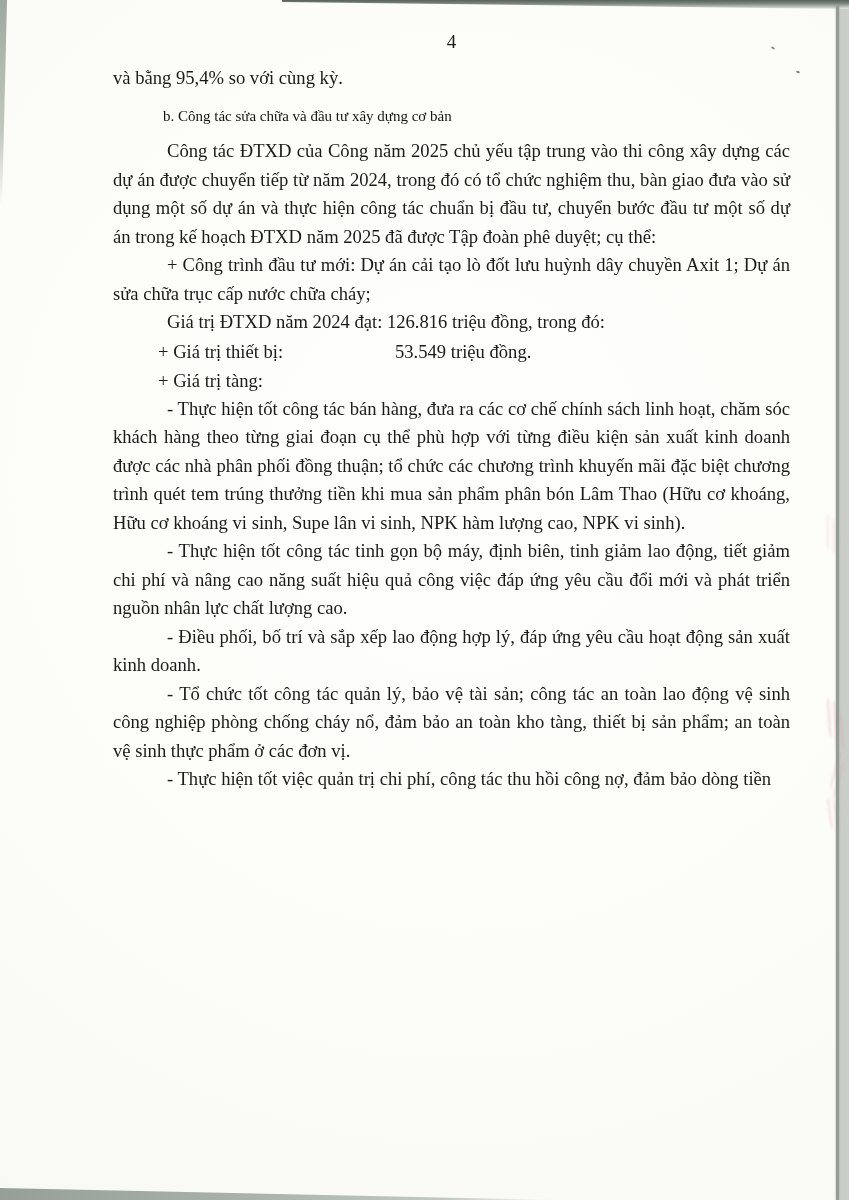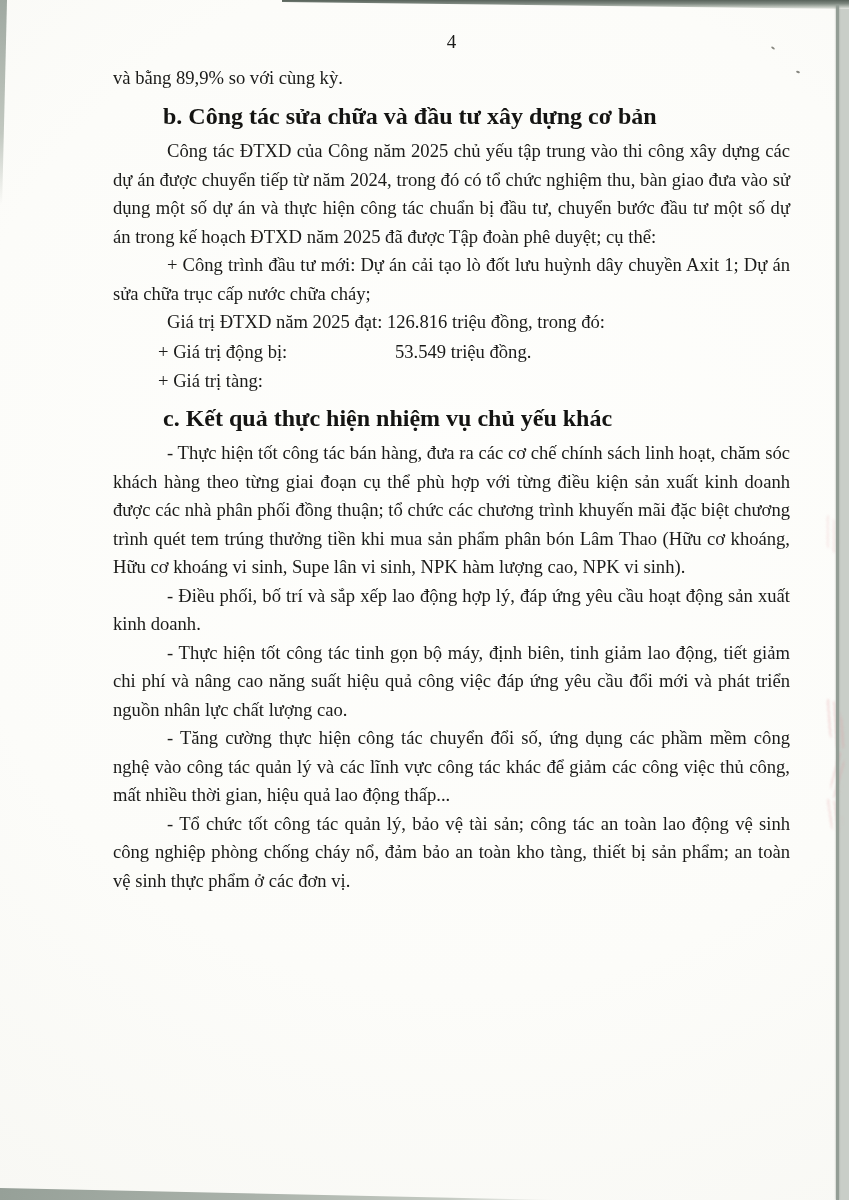--- a/index.html
+++ b/index.html
@@ -54,52 +54,51 @@
     text-align:center;font-size:19px;color:#1b1b19;
   }
   .content{
     position:absolute;left:113px;top:64px;width:677px;
     font-size:18.6px;line-height:28.5px;color:#1b1b19;
     text-align:justify;
   }
   .content p{margin:0;padding:0}
   .para{text-indent:54px}
   .para.no-indent{text-indent:0}
-  .heading{font-weight:bold;text-indent:50px;margin:9px 0 7px 0 !important;font-size:24px;color:#141412}
+  .heading{font-weight:normal;text-indent:50px;margin:9px 0 7px 0 !important;font-size:15px;color:#141412}
   .kv-row{display:flex;padding-left:45px;line-height:29.2px}
   .kv-label{width:237px;flex:0 0 237px}
   .kv-value{flex:1}
 </style>
 </head>
 <body>
 
 <div class="scan">
   <div class="sheet">
     <div class="page-number">4</div>
     <div class="content" id="content">
-        <p class="para no-indent">và bằng 89,9% so với cùng kỳ.</p>
+        <p class="para no-indent">và bằng 95,4% so với cùng kỳ.</p>
         <p class="heading">b. Công tác sửa chữa và đầu tư xây dựng cơ bản</p>
         <p class="para">Công tác ĐTXD của Công năm 2025 chủ yếu tập trung vào thi công xây dựng các dự án được chuyển tiếp từ năm 2024, trong đó có tổ chức nghiệm thu, bàn giao đưa vào sử dụng một số dự án và thực hiện công tác chuẩn bị đầu tư, chuyển bước đầu tư một số dự án trong kế hoạch ĐTXD năm 2025 đã được Tập đoàn phê duyệt; cụ thể:</p>
         <p class="para">+ Công trình đầu tư mới: Dự án cải tạo lò đốt lưu huỳnh dây chuyền Axit 1; Dự án sửa chữa trục cấp nước chữa cháy;</p>
-        <p class="para">Giá trị ĐTXD năm 2025 đạt: 126.816 triệu đồng, trong đó:</p>
+        <p class="para">Giá trị ĐTXD năm 2024 đạt: 126.816 triệu đồng, trong đó:</p>
         <div class="kv-row">
         </div>
         <div class="kv-row">
-          <span class="kv-label">+ Giá trị động bị:</span>
+          <span class="kv-label">+ Giá trị thiết bị:</span>
           <span class="kv-value">53.549 triệu đồng.</span>
         </div>
         <div class="kv-row">
           <span class="kv-label">+ Giá trị tàng:</span>
         </div>
-        <p class="heading">c. Kết quả thực hiện nhiệm vụ chủ yếu khác</p>
         <p class="para">- Thực hiện tốt công tác bán hàng, đưa ra các cơ chế chính sách linh hoạt, chăm sóc khách hàng theo từng giai đoạn cụ thể phù hợp với từng điều kiện sản xuất kinh doanh được các nhà phân phối đồng thuận; tổ chức các chương trình khuyến mãi đặc biệt chương trình quét tem trúng thưởng tiền khi mua sản phẩm phân bón Lâm Thao (Hữu cơ khoáng, Hữu cơ khoáng vi sinh, Supe lân vi sinh, NPK hàm lượng cao, NPK vi sinh).</p>
+        <p class="para">- Thực hiện tốt công tác tinh gọn bộ máy, định biên, tinh giảm lao động, tiết giảm chi phí và nâng cao năng suất hiệu quả công việc đáp ứng yêu cầu đổi mới và phát triển nguồn nhân lực chất lượng cao.</p>
         <p class="para">- Điều phối, bố trí và sắp xếp lao động hợp lý, đáp ứng yêu cầu hoạt động sản xuất kinh doanh.</p>
-        <p class="para">- Thực hiện tốt công tác tinh gọn bộ máy, định biên, tinh giảm lao động, tiết giảm chi phí và nâng cao năng suất hiệu quả công việc đáp ứng yêu cầu đổi mới và phát triển nguồn nhân lực chất lượng cao.</p>
-        <p class="para">- Tăng cường thực hiện công tác chuyển đổi số, ứng dụng các phầm mềm công nghệ vào công tác quản lý và các lĩnh vực công tác khác để giảm các công việc thủ công, mất nhiều thời gian, hiệu quả lao động thấp...</p>
         <p class="para">- Tổ chức tốt công tác quản lý, bảo vệ tài sản; công tác an toàn lao động vệ sinh công nghiệp phòng chống cháy nổ, đảm bảo an toàn kho tàng, thiết bị sản phẩm; an toàn vệ sinh thực phẩm ở các đơn vị.</p>
+        <p class="para">- Thực hiện tốt việc quản trị chi phí, công tác thu hồi công nợ, đảm bảo dòng tiền</p>
       </div>
     <div class="bleed bleed-1"></div>
     <div class="bleed bleed-2"></div>
     <div class="bleed bleed-3"></div>
     <div class="bleed bleed-4"></div>
     <div class="speck speck-1"></div>
     <div class="speck speck-2"></div>
   </div>
   <div class="edge-top"></div>
   <div class="edge-left"></div>

